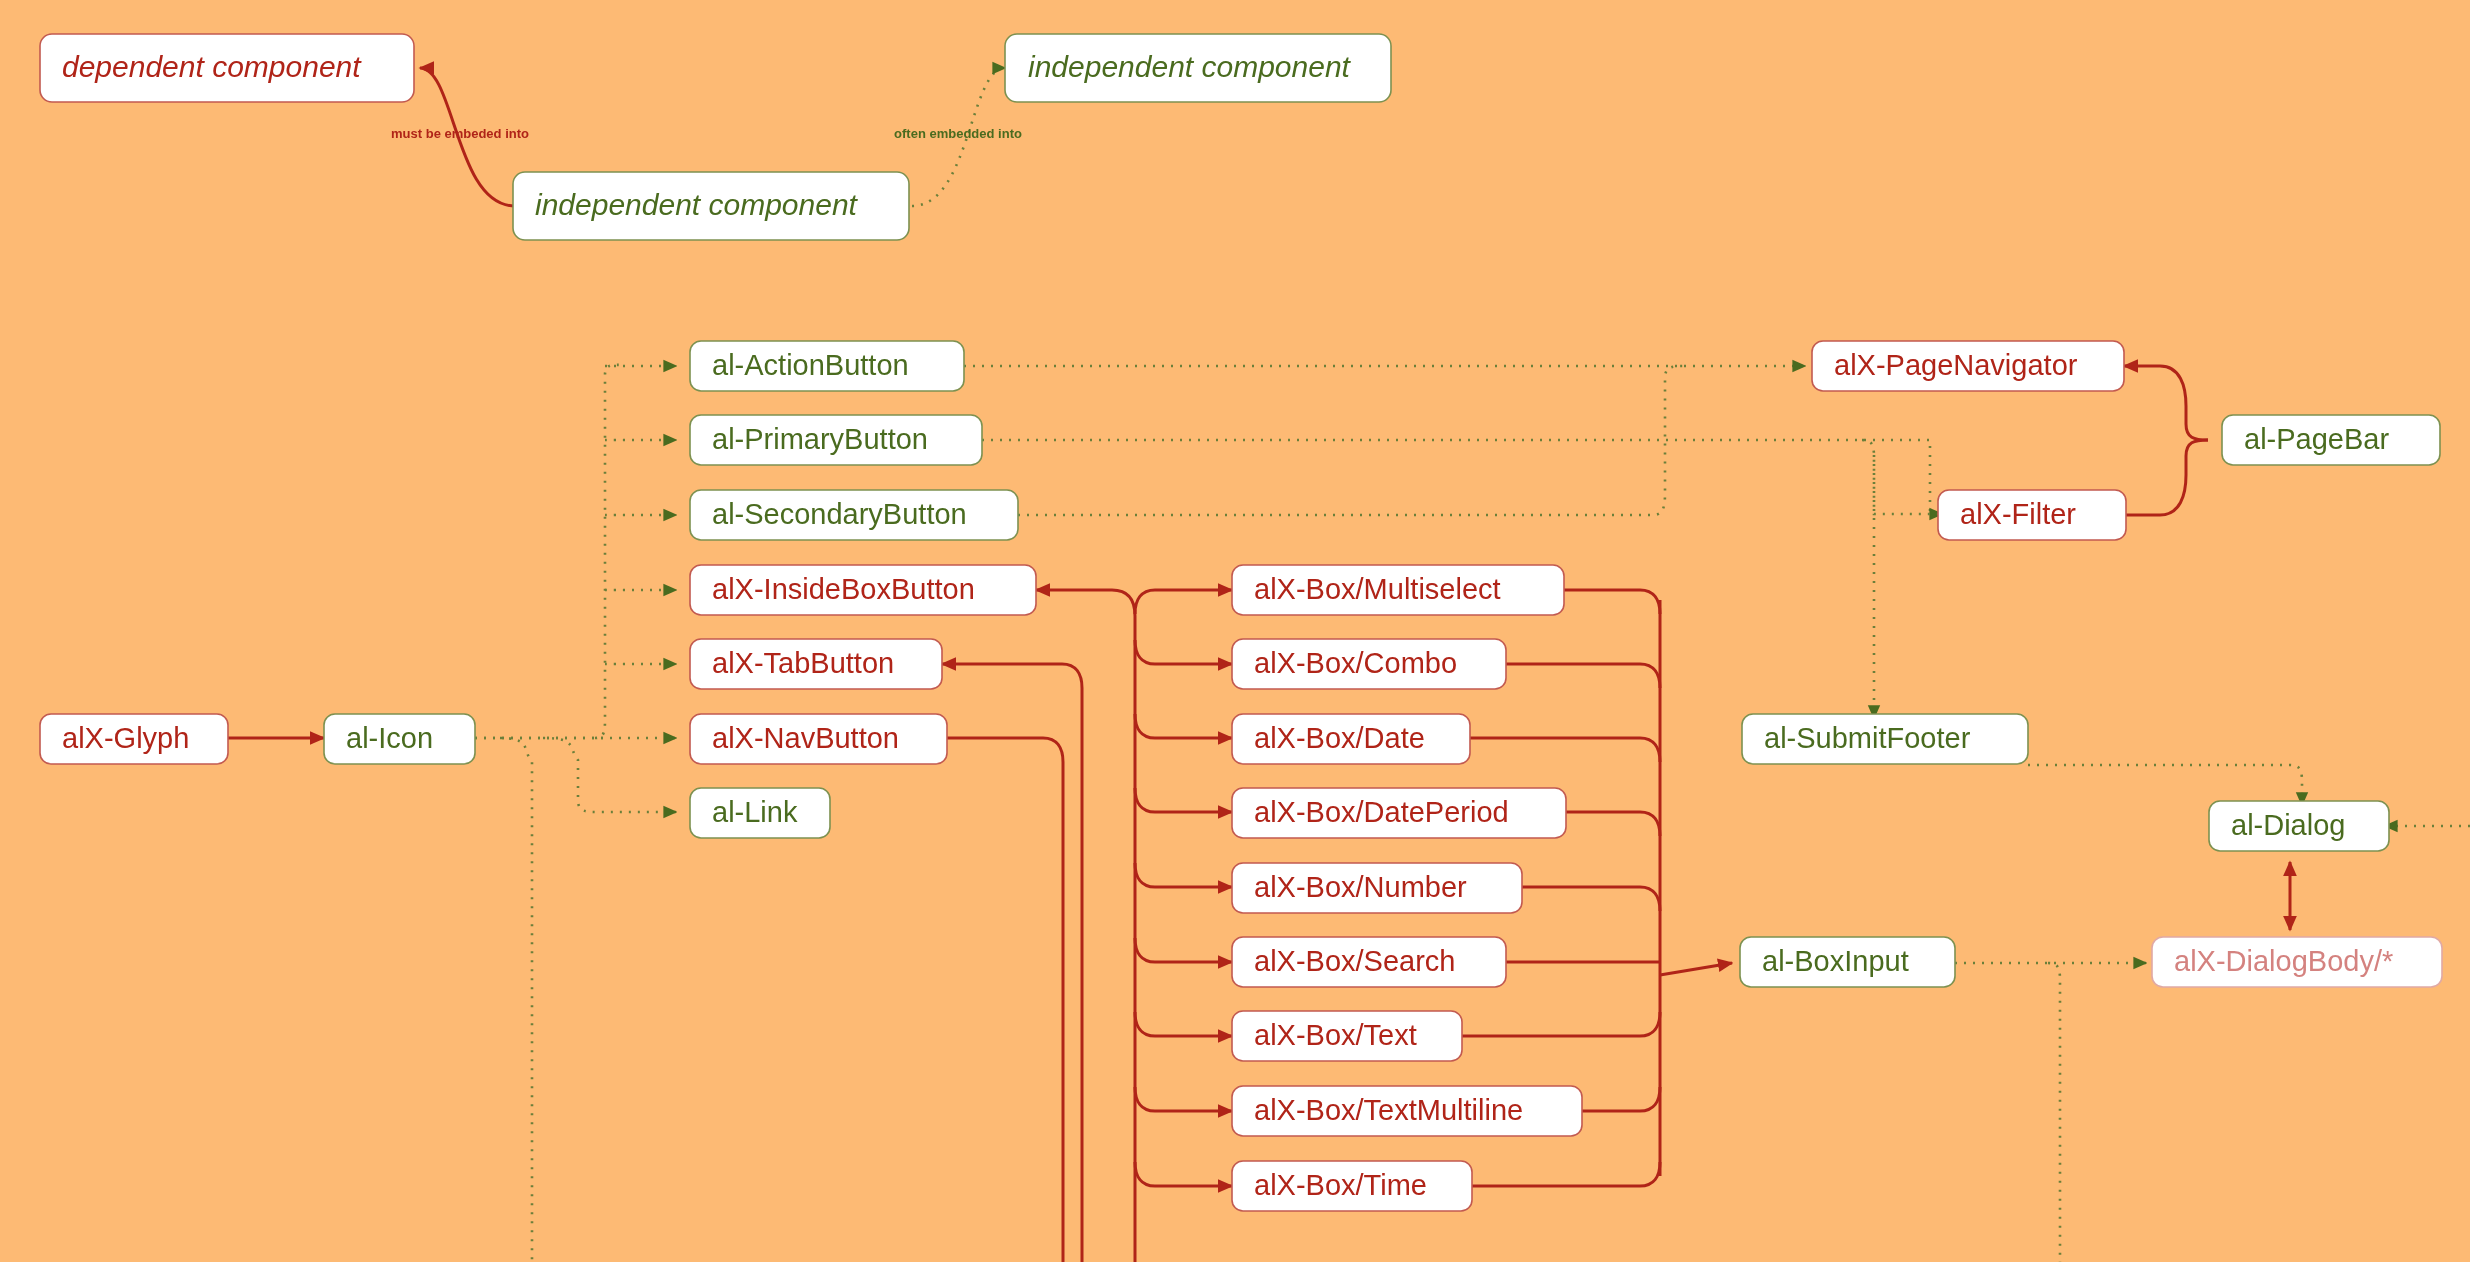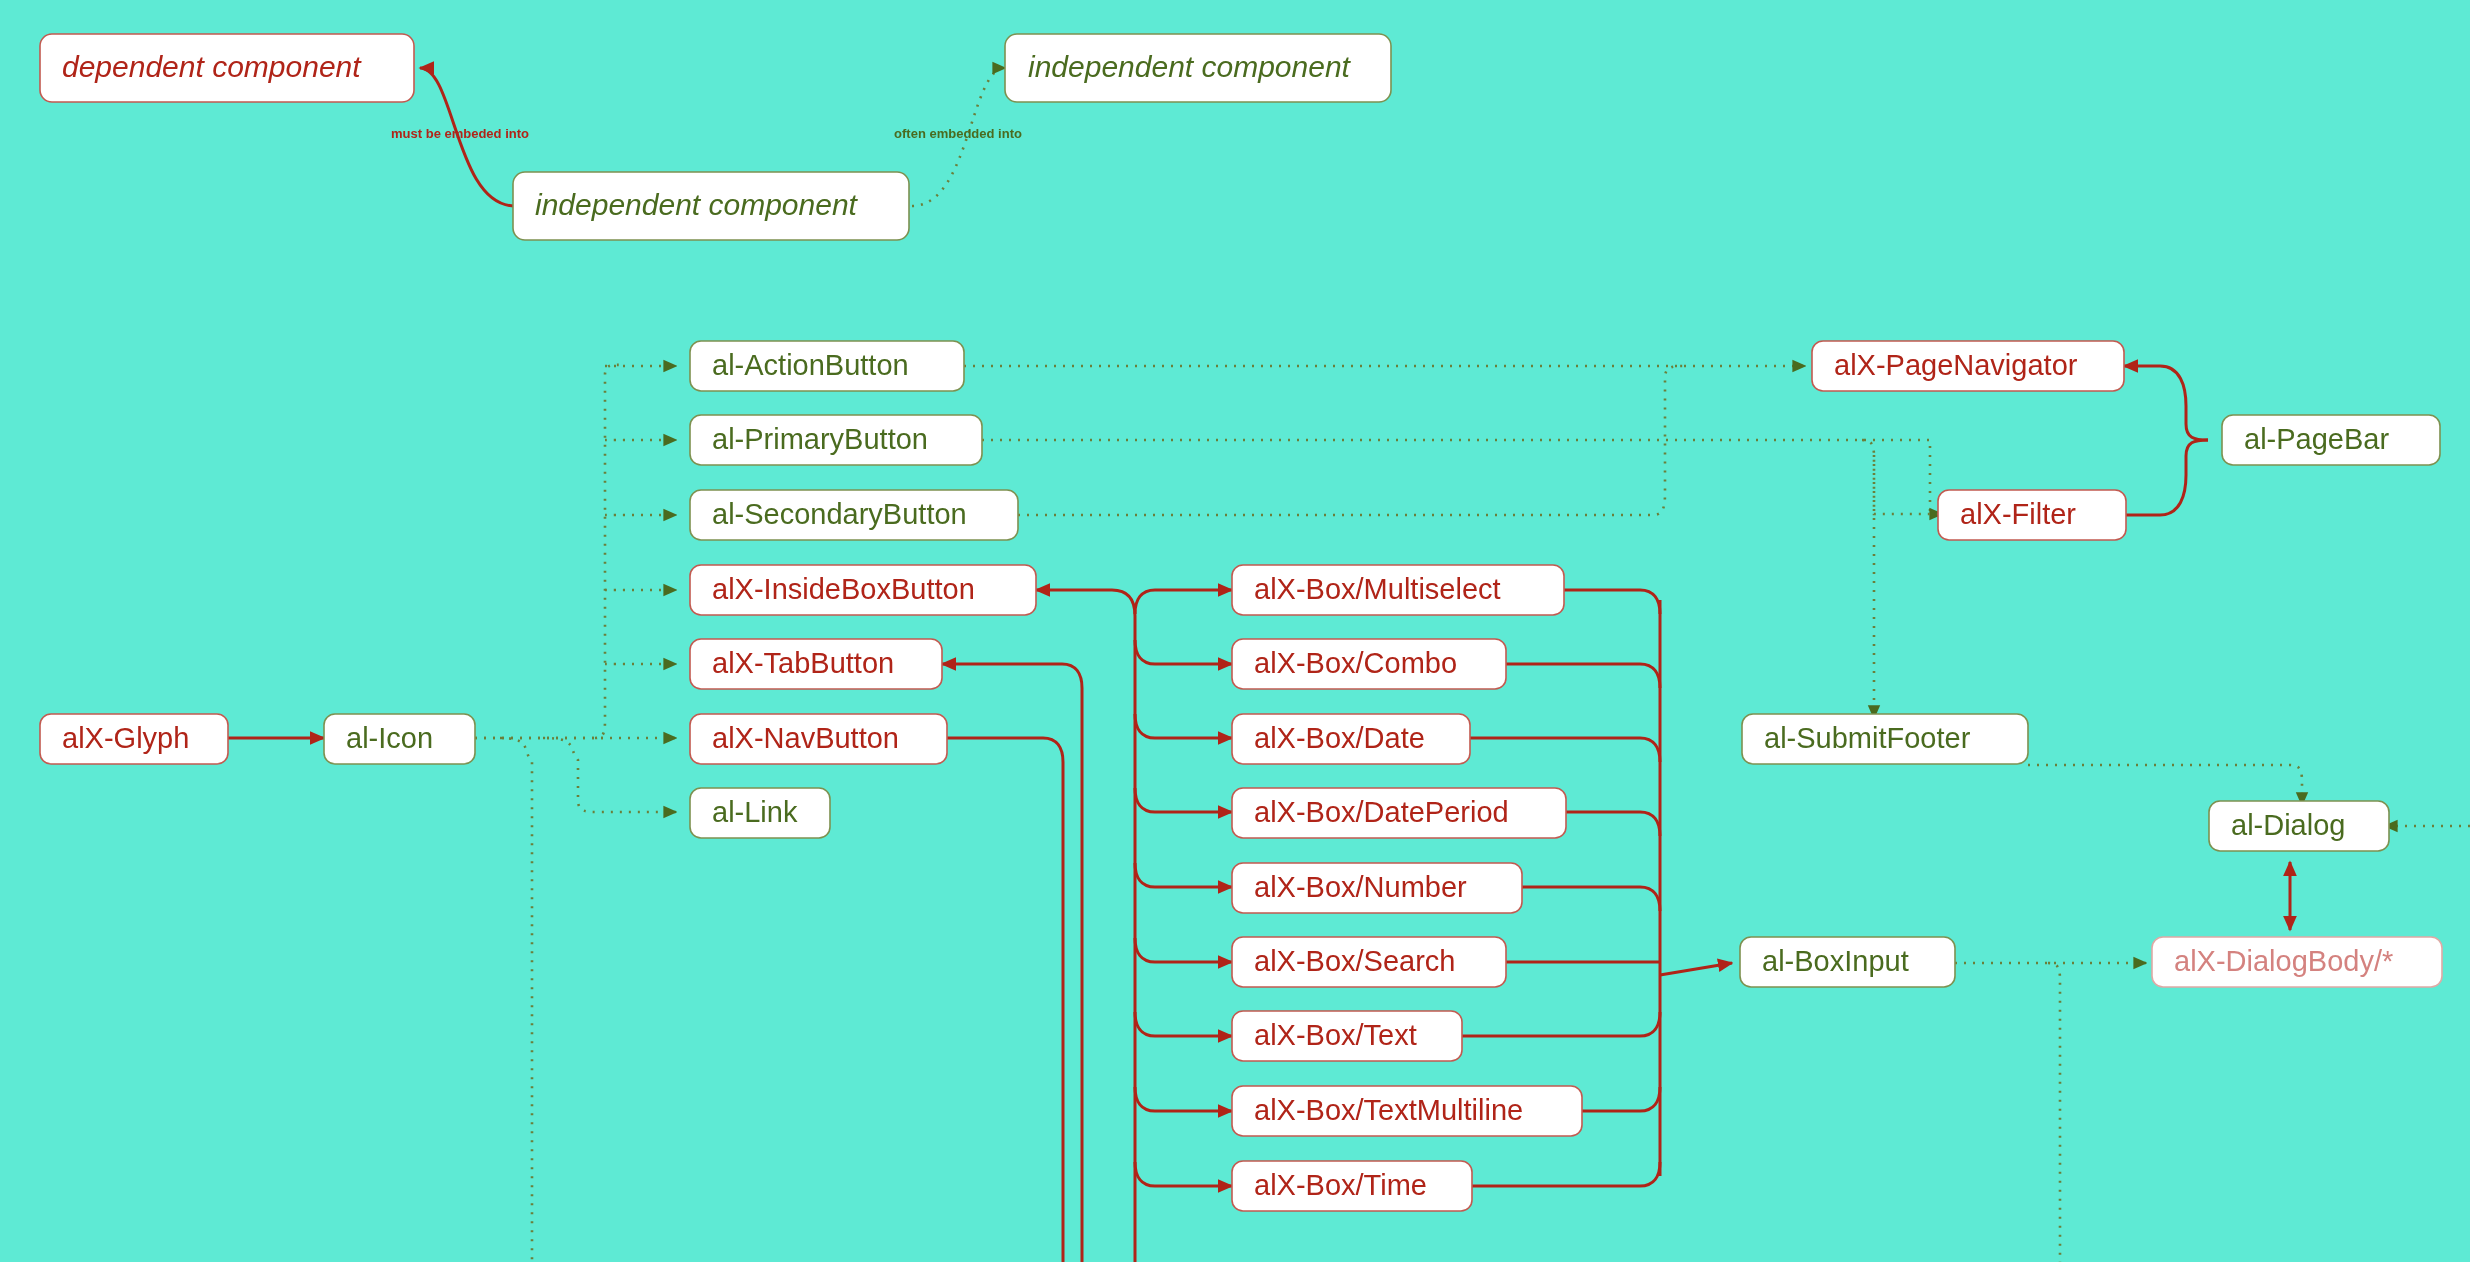--- a/index.html
+++ b/index.html
@@ -11,21 +11,21 @@
   body {
     width: 2470px;
     height: 1262px;
     overflow: hidden;
     font-family: "Liberation Sans", sans-serif;
   }
   #diagram-root {
     position: relative;
     width: 2470px;
     height: 1262px;
-    background: #5eead4;
+    background: #fdba74;
   }
   svg#diagram-canvas {
     position: absolute;
     top: 0;
     left: 0;
     width: 2470px;
     height: 1262px;
     display: block;
   }
   .node-box {

